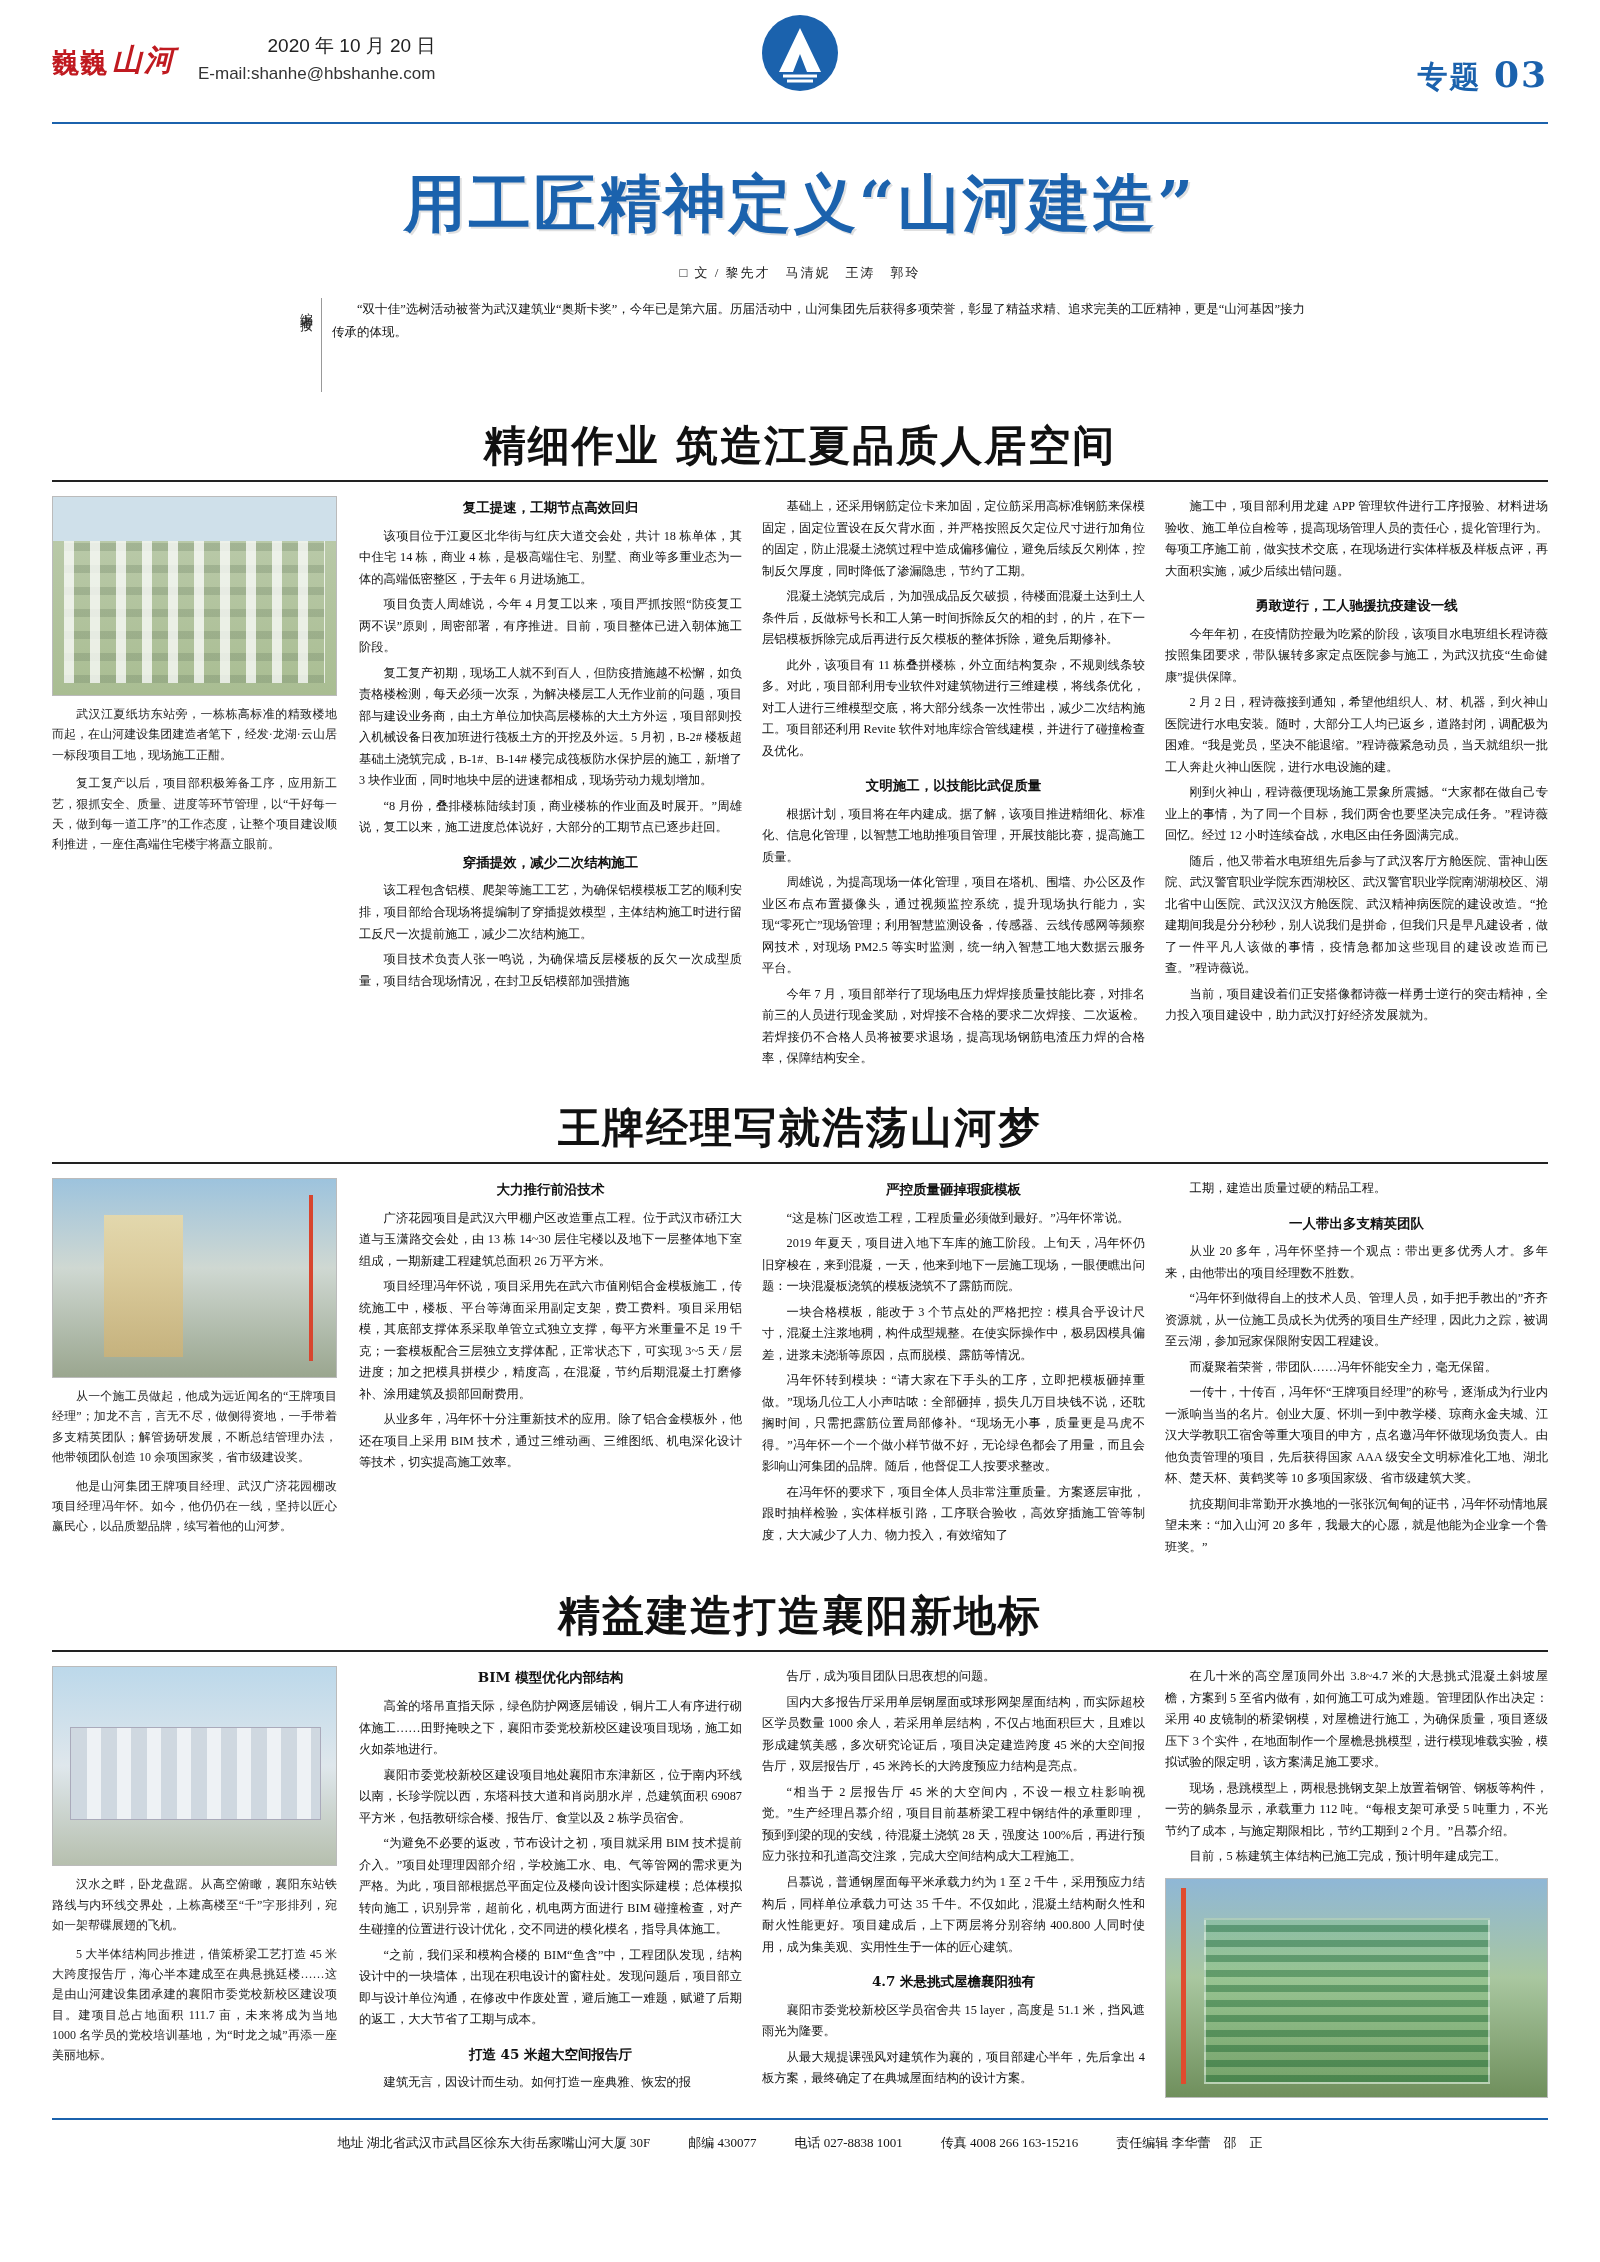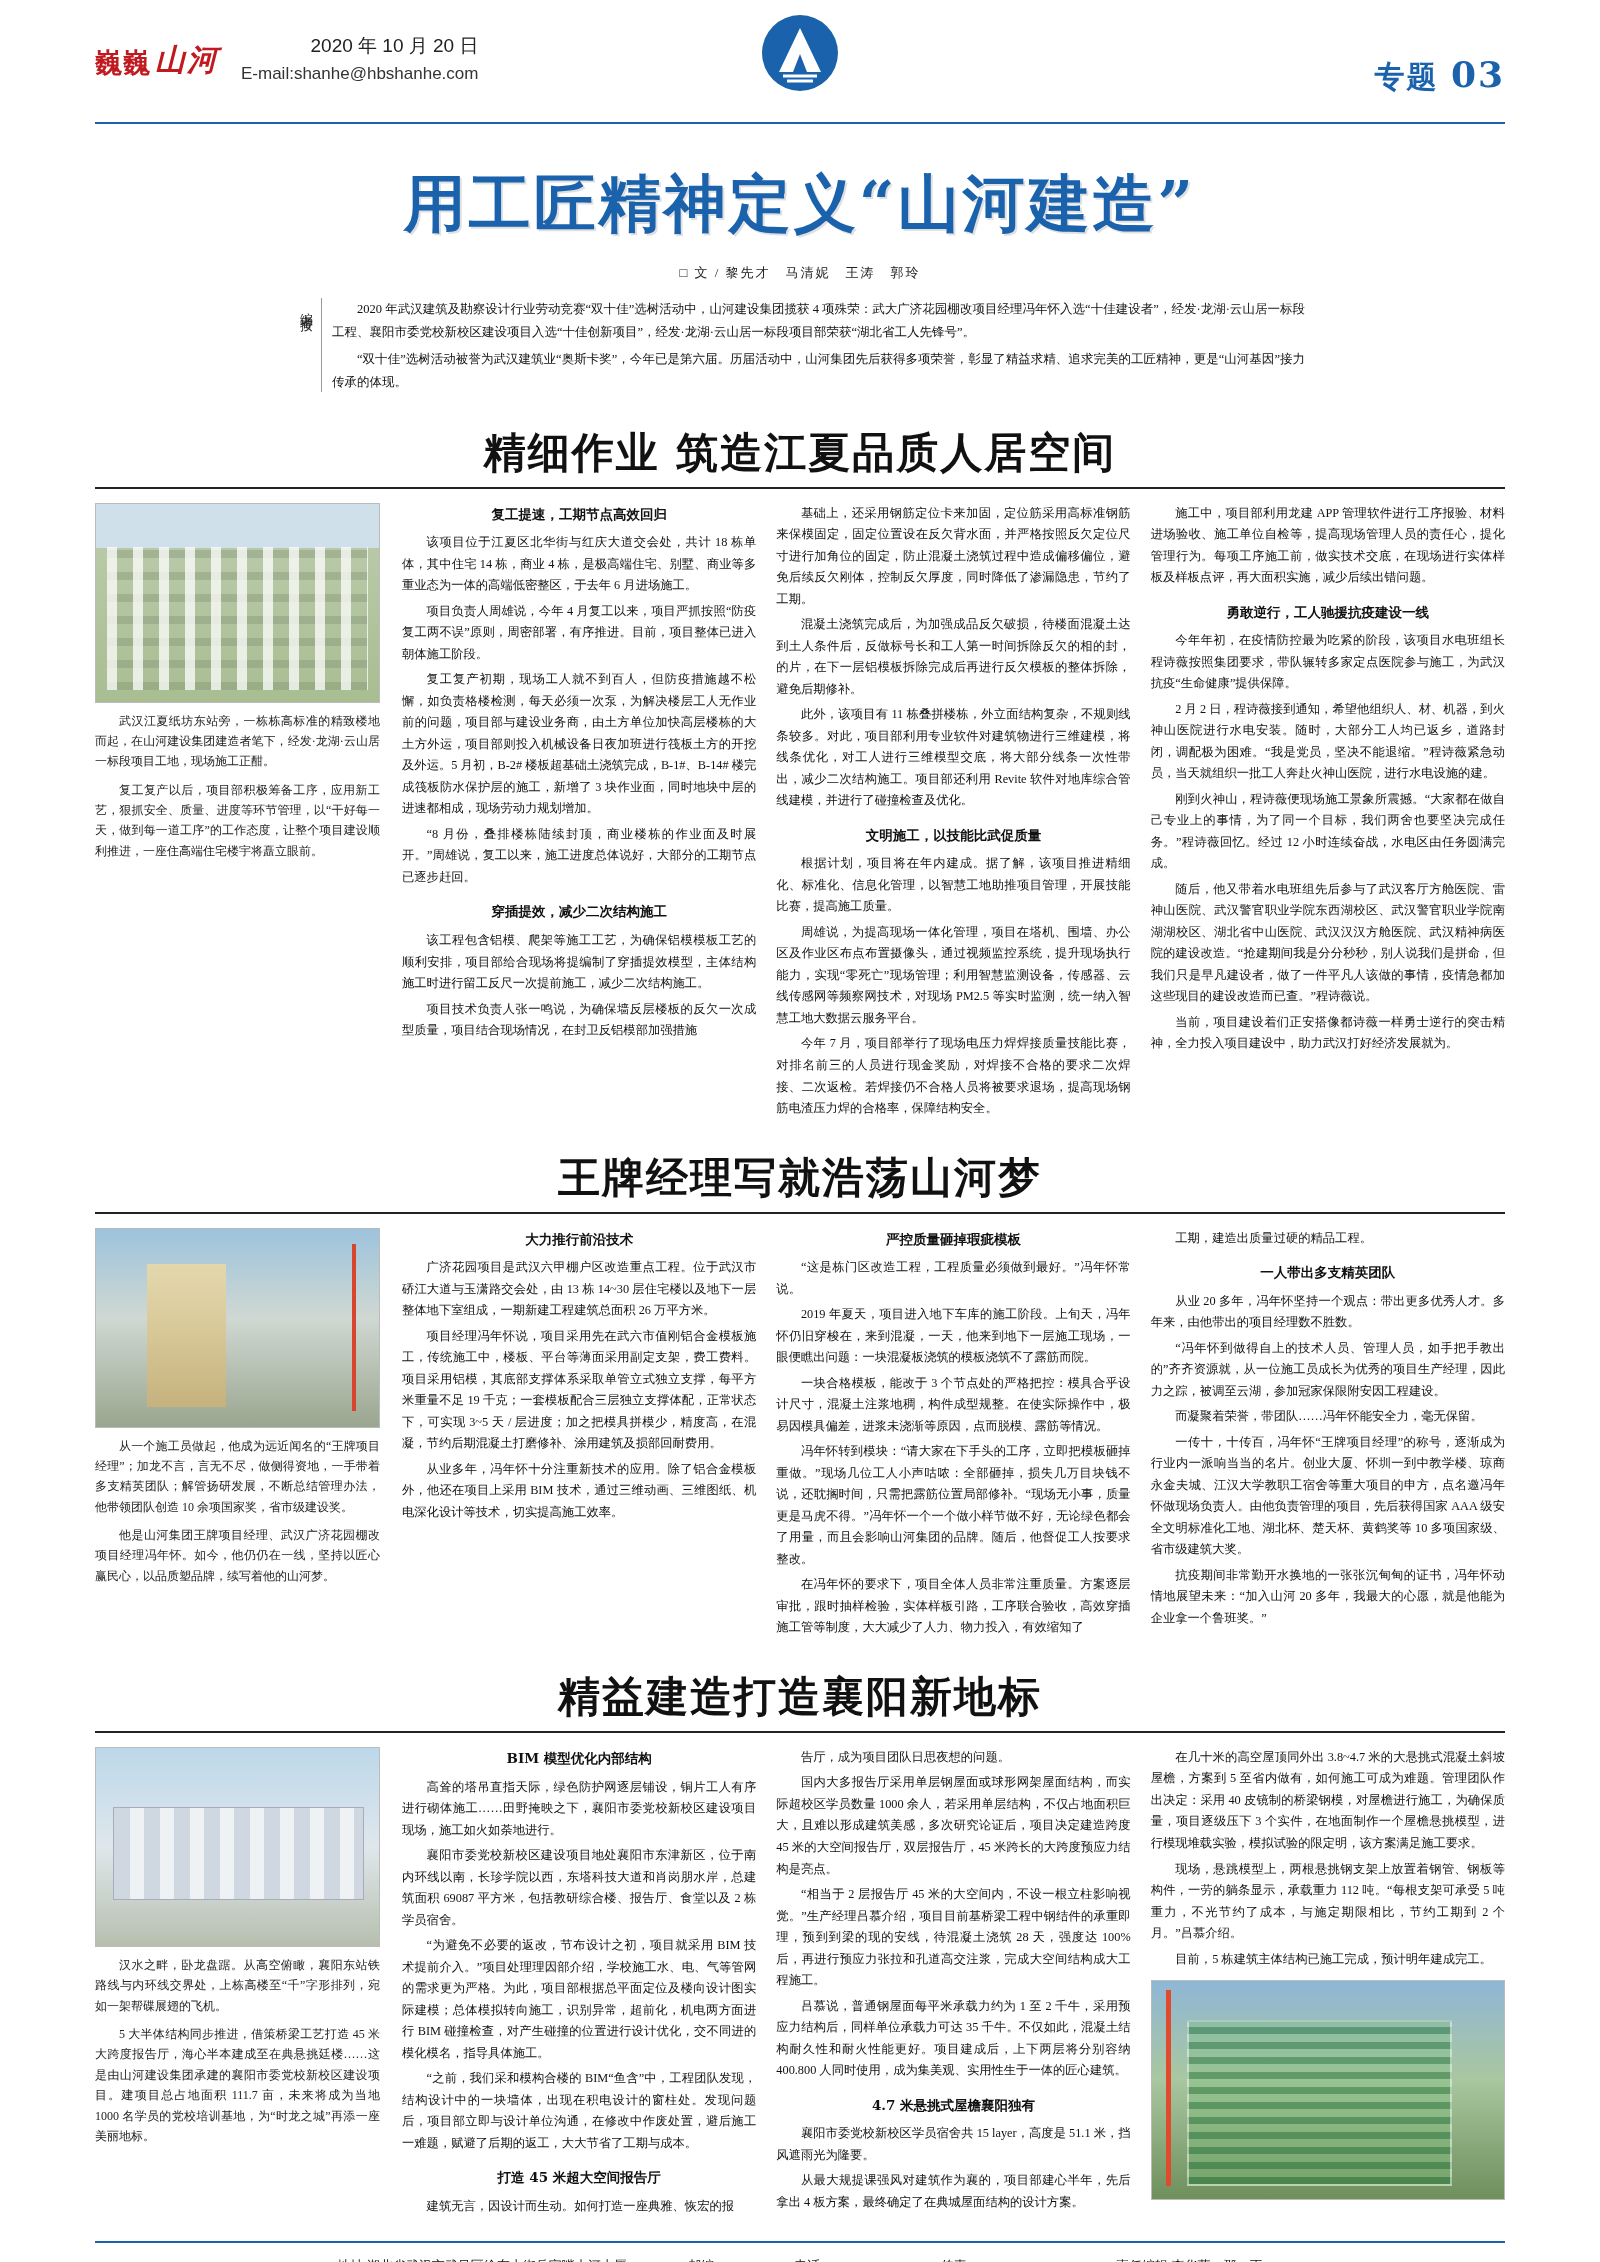--- a/index.html
+++ b/index.html
@@ -4,21 +4,21 @@
 <style>
   html,body{margin:0;padding:0;}
   body{
     width:1600px;height:2262px;
     background:#ffffff;
     font-family:"Liberation Serif", serif;
     color:#111;
     position:relative;
     overflow:hidden;
   }
-  .page{position:relative;width:1600px;height:2262px;box-sizing:border-box;padding:0 95px;}
+  .page{position:relative;width:1600px;height:2262px;box-sizing:border-box;padding:0 52px;}
 
   
   .masthead{display:flex;align-items:center;height:120px;position:relative;}
   .logo{display:flex;align-items:flex-end;gap:4px;}
   .logo .cn1{font-family:"DejaVu Serif",serif;font-weight:bold;font-size:27px;color:#c01a20;letter-spacing:1px;}
   .logo .cn2{font-family:"DejaVu Serif",serif;font-weight:bold;font-size:30px;color:#c01a20;font-style:italic;letter-spacing:2px;}
   .mast-meta{margin-left:22px;line-height:1.5;padding-bottom:2px;}
   .mast-meta .d{font-size:19px;color:#222;font-family:"Liberation Sans",sans-serif;text-align:right;}
   .mast-meta .e{font-size:17px;color:#333;font-family:"Liberation Sans",sans-serif;}
   .mast-emblem{position:absolute;left:50%;transform:translateX(-50%);top:14px;}
@@ -124,21 +124,20 @@
   </div>
   <div class="mast-rule"></div>
 
   <div class="main-title">用工匠精神定义“山河建造”</div>
   <div class="byline">□ 文 / 黎先才　马清妮　王涛　郭玲</div>
 
   <div class="editor-box">
     <div class="editor-inner">
       <div class="editor-tag">编者按</div>
       <div class="editor-text">
-        <p>2020 年武汉建筑及勘察设计行业劳动竞赛“双十佳”选树活动中，山河建设集团揽获 4 项殊荣：武大广济花园棚改项目经理冯年怀入选“十佳建设者”，经发·龙湖·云山居一标段工程、襄阳市委党校新校区建设项目入选“十佳创新项目”，经发·龙湖·云山居一标段项目部荣获“湖北省工人先锋号”。</p>
         <p>“双十佳”选树活动被誉为武汉建筑业“奥斯卡奖”，今年已是第六届。历届活动中，山河集团先后获得多项荣誉，彰显了精益求精、追求完美的工匠精神，更是“山河基因”接力传承的体现。</p>
       </div>
     </div>
   </div>
 
   <div class="sec-title">精细作业  筑造江夏品质人居空间</div>
   <div class="sec-rule"></div>
   <div class="sec-body">
     <div class="photo-col">
       <div class="photo p1"></div>

